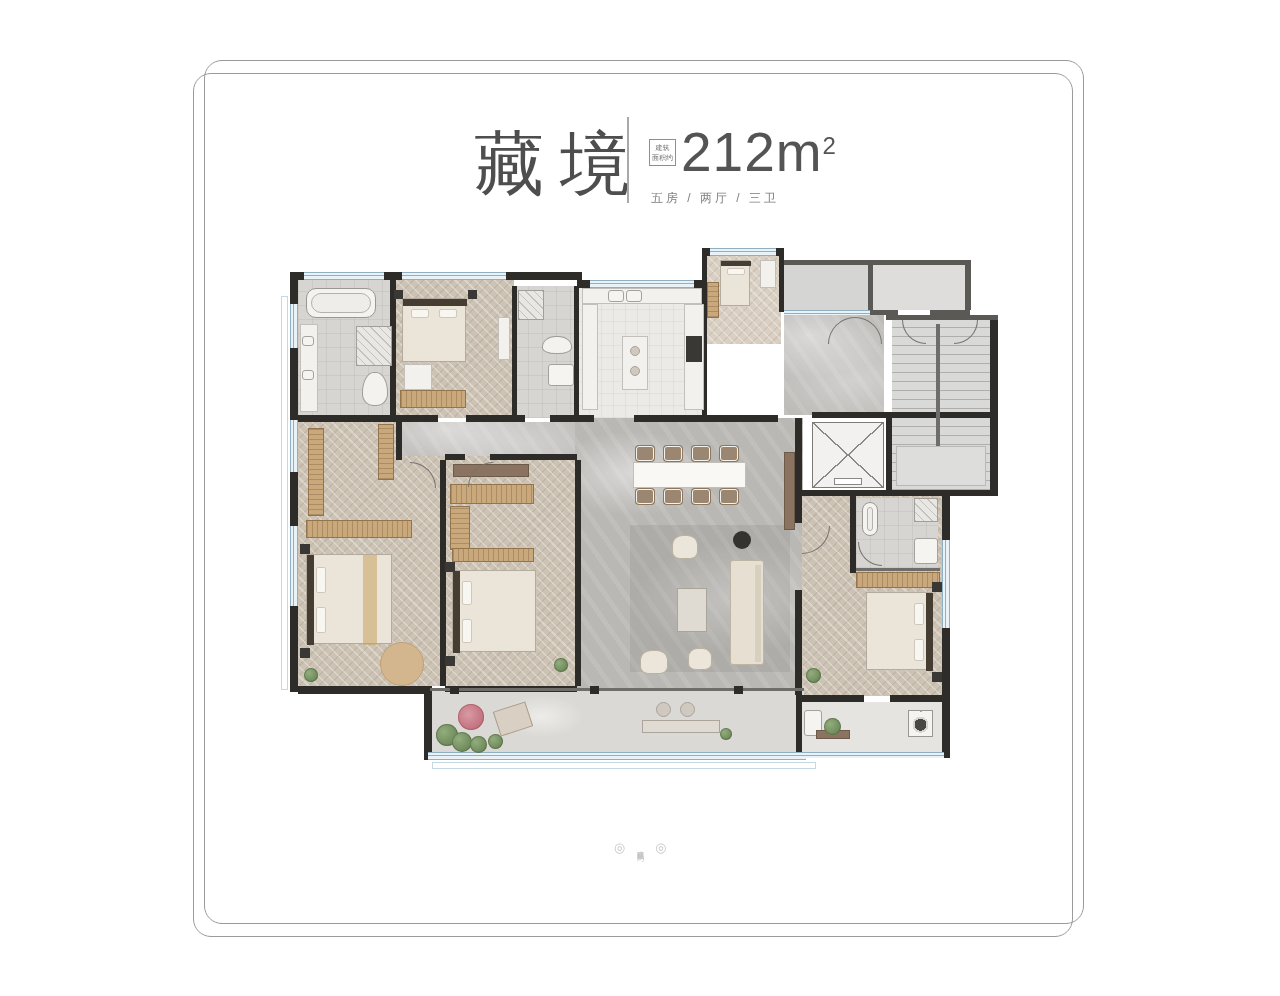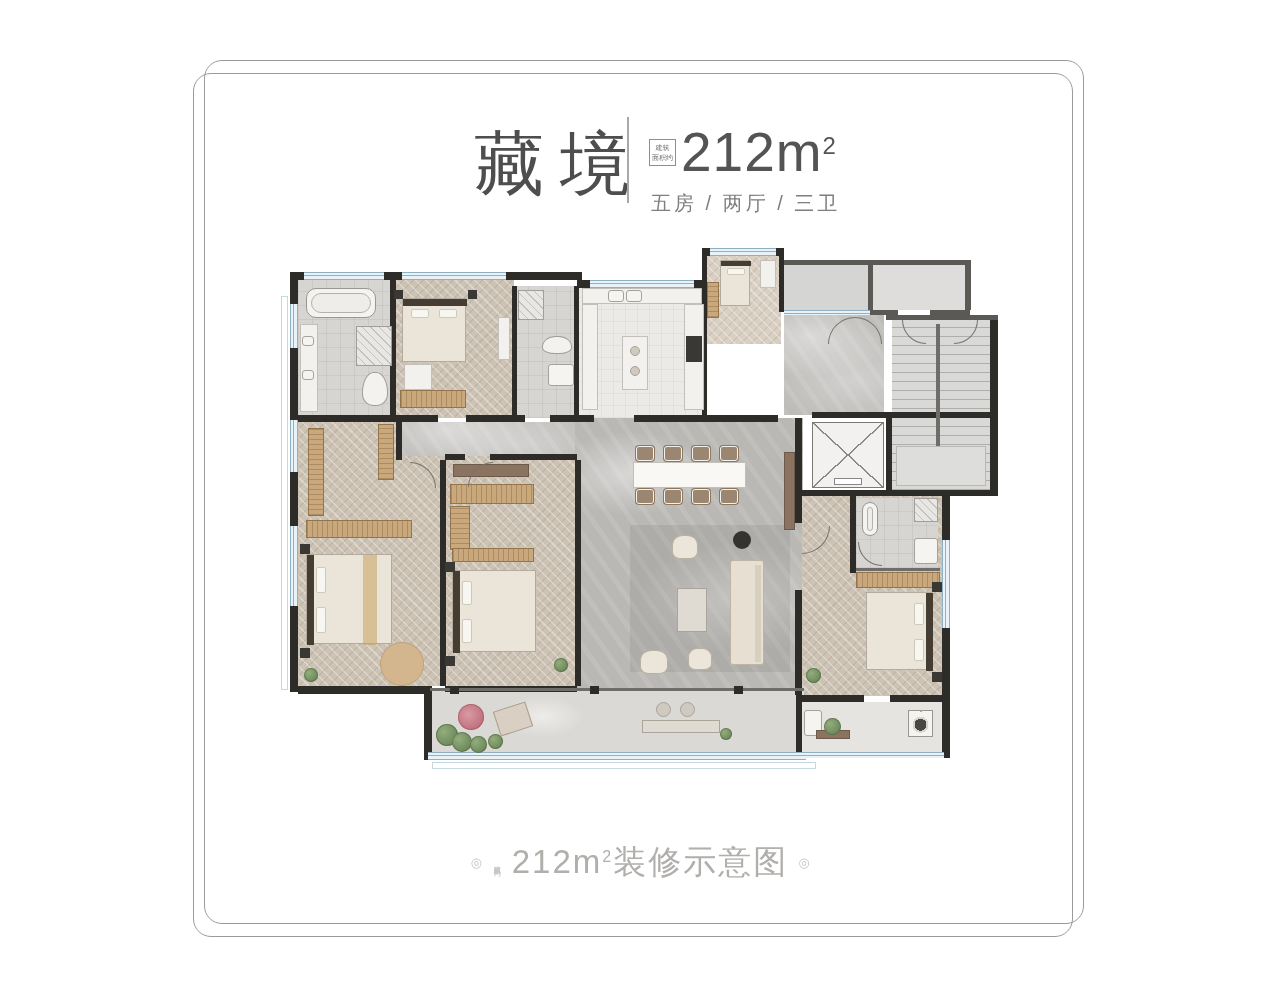--- a/index.html
+++ b/index.html
@@ -8,21 +8,21 @@
   .abs{position:absolute}
   
   .frame{position:absolute;border:1.5px solid var(--frame_line,#9b9b9b);border-radius:18px;pointer-events:none;background:transparent}
   
   .title{position:absolute;font-size:70px;color:var(--title_text,#4e4e4e);letter-spacing:16px;font-weight:500}
   .hdr-divider{position:absolute;width:2px;background:#a9a9a9}
   .badge{position:absolute;width:27px;height:27px;border:1px solid #8f8f8f;display:flex;flex-direction:column;
     align-items:center;justify-content:center;font-size:7px;line-height:1.35;color:#6b6b6b;letter-spacing:0}
   .area-big{position:absolute;font-size:55px;color:#545454;letter-spacing:1px}
   .area-big sup{font-size:24px;position:relative;top:2px}
-  .spec{position:absolute;font-size:20px;color:var(--spec_text,#7f7f7f);letter-spacing:3px}
+  .spec{position:absolute;font-size:12px;color:var(--spec_text,#7f7f7f);letter-spacing:3px}
   
   .footer{position:absolute;left:0;right:0;display:flex;align-items:center;justify-content:center;gap:10px}
   .deco{font-size:13px;color:#c7c5c2}
   .vnote{writing-mode:vertical-rl;font-size:7px;color:#c4c2bf;letter-spacing:1px}
   .cap{font-size:33px;color:var(--footer_text,#b1afac);letter-spacing:2px}
   .cap sup{font-size:16px;position:relative;top:1px}
   
   .plan{position:absolute;left:290px;top:240px;width:712px;height:548px}
   .plan b,.plan i{display:block;position:absolute}
   .wall{background:var(--wall,#2e2c29)}
@@ -322,15 +322,14 @@
   <b class="snk" style="left:514px;top:470px;width:18px;height:26px"></b>
   <b class="brown" style="left:526px;top:490px;width:34px;height:9px"></b>
   <b class="plant" style="left:534px;top:478px;width:17px;height:17px"></b>
   <b class="washer" style="left:618px;top:470px;width:25px;height:27px"></b>
   <b class="wc" style="left:630px;top:470px;width:0px;height:0px"></b>
 </div>
 
 <div class="footer" style="top:840px">
   <span class="deco">◎</span>
   <span class="vnote">建筑面积约</span>
-  <span class="cap"><span>212m</span><sup>2</sup><span>装修示意图</span></span>
   <span class="deco">◎</span>
 </div>
 
 </body></html>

